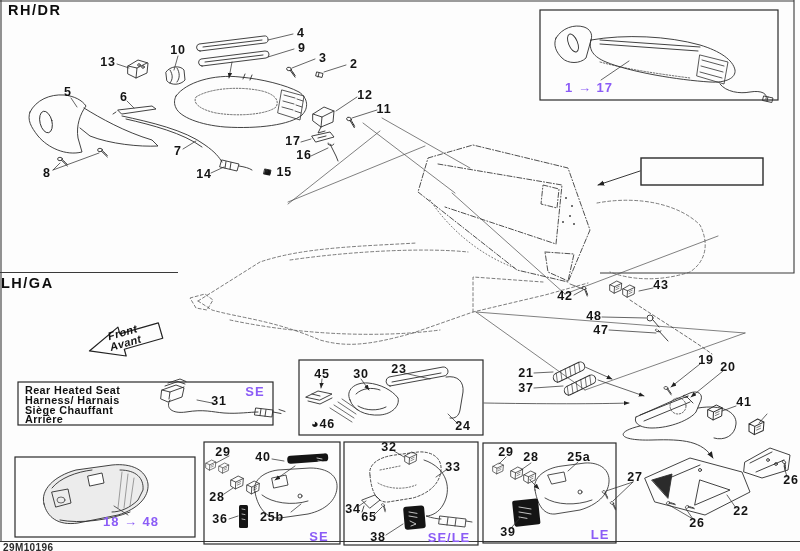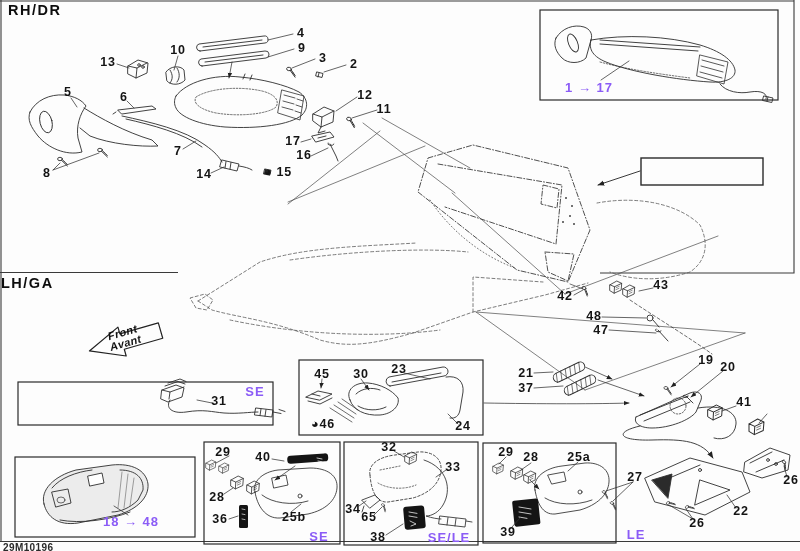--- a/index.html
+++ b/index.html
@@ -336,25 +336,31 @@
 
   <g transform="translate(124,341) rotate(-16)">
     <polygon points="38,-8 -2,-8 -2,-15 -36,0 -2,15 -2,8 38,8" fill="#fdfdfd" stroke="#222" stroke-width="1.2" stroke-linejoin="round"></polygon>
   </g>
 </svg>
 
   <div class="sec" style="left:8px;top:2px;">RH/DR</div>
   <div class="sec" style="left:1px;top:275px;">LH/GA</div>
 
 
+  <div class="harness-text">
+    <span>Rear Heated Seat</span>
+    <span>Harness/ Harnais</span>
+    <span>Siège Chauffant</span>
+    <span>Arrière</span>
+  </div>
   <div class="vl" style="left:255px;top:391px;">SE</div>
 
   <div class="vl" style="left:319px;top:536px;">SE</div>
   <div class="vl" style="left:449px;top:537px;">SE/LE</div>
-  <div class="vl" style="left:600px;top:534px;margin-left:36px;">LE</div>
+  <div class="vl" style="left:600px;top:534px;">LE</div>
 
   <div class="vl" style="left:589px;top:87px;">1 → 17</div>
   <div class="vl" style="left:131px;top:521px;">18 → 48</div>
 
   <div class="front-text">
     <span>Front</span>
     <span>Avant</span>
   </div>
 
   <div class="footer">29M10196</div>
@@ -392,21 +398,21 @@
       <div class="co" style="left: 697px; top: 523px;">26</div>
       <div class="co" style="left: 322px; top: 374px;">45</div>
       <div class="co" style="left: 361px; top: 374px;">30</div>
       <div class="co" style="left: 399px; top: 369px;">23</div>
       <div class="co" style="left: 323px; top: 424px;">◕46</div>
       <div class="co" style="left: 463px; top: 426px;">24</div>
       <div class="co" style="left: 223px; top: 452px;">29</div>
       <div class="co" style="left: 263px; top: 457px;">40</div>
       <div class="co" style="left: 217px; top: 497px;">28</div>
       <div class="co" style="left: 220px; top: 519px;">36</div>
-      <div class="co" style="left: 294px; top: 517px;">25b</div>
+      <div class="co" style="left: 272px; top: 517px;">25b</div>
       <div class="co" style="left: 389px; top: 447px;">32</div>
       <div class="co" style="left: 453px; top: 467px;">33</div>
       <div class="co" style="left: 353px; top: 509px;">34</div>
       <div class="co" style="left: 369px; top: 517px;">65</div>
       <div class="co" style="left: 378px; top: 537px;">38</div>
       <div class="co" style="left: 506px; top: 452px;">29</div>
       <div class="co" style="left: 531px; top: 457px;">28</div>
       <div class="co" style="left: 579px; top: 457px;">25a</div>
       <div class="co" style="left: 508px; top: 532px;">39</div>
       <div class="co" style="left: 219px; top: 401px;">31</div>

